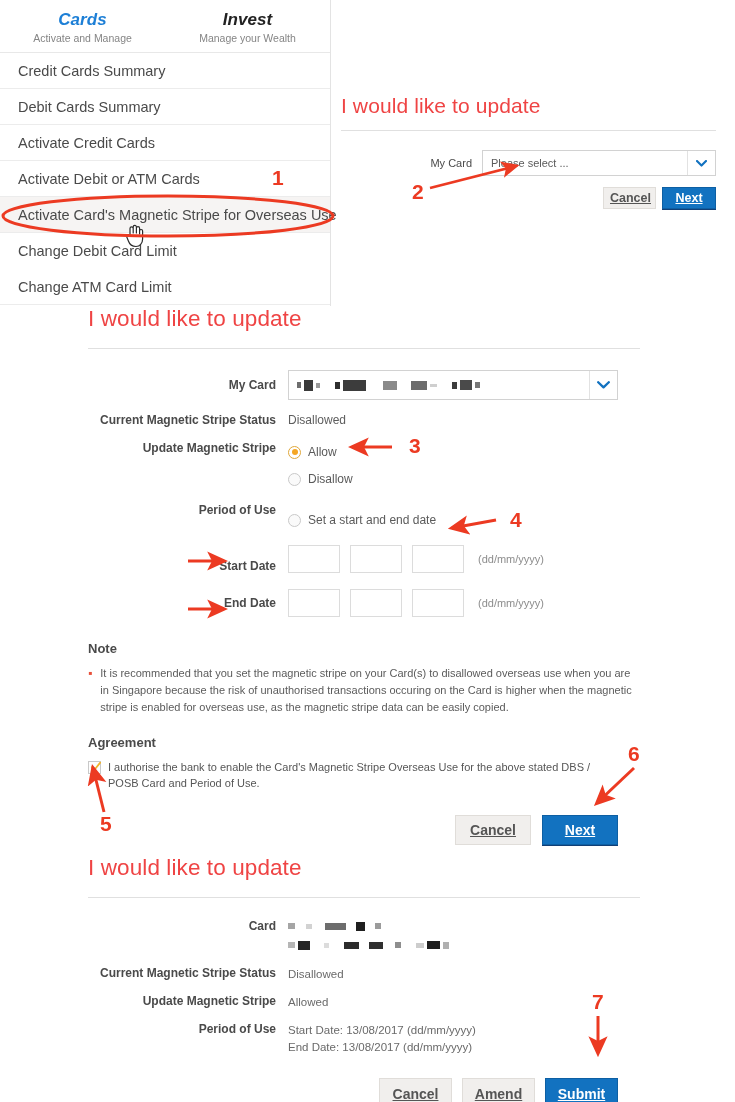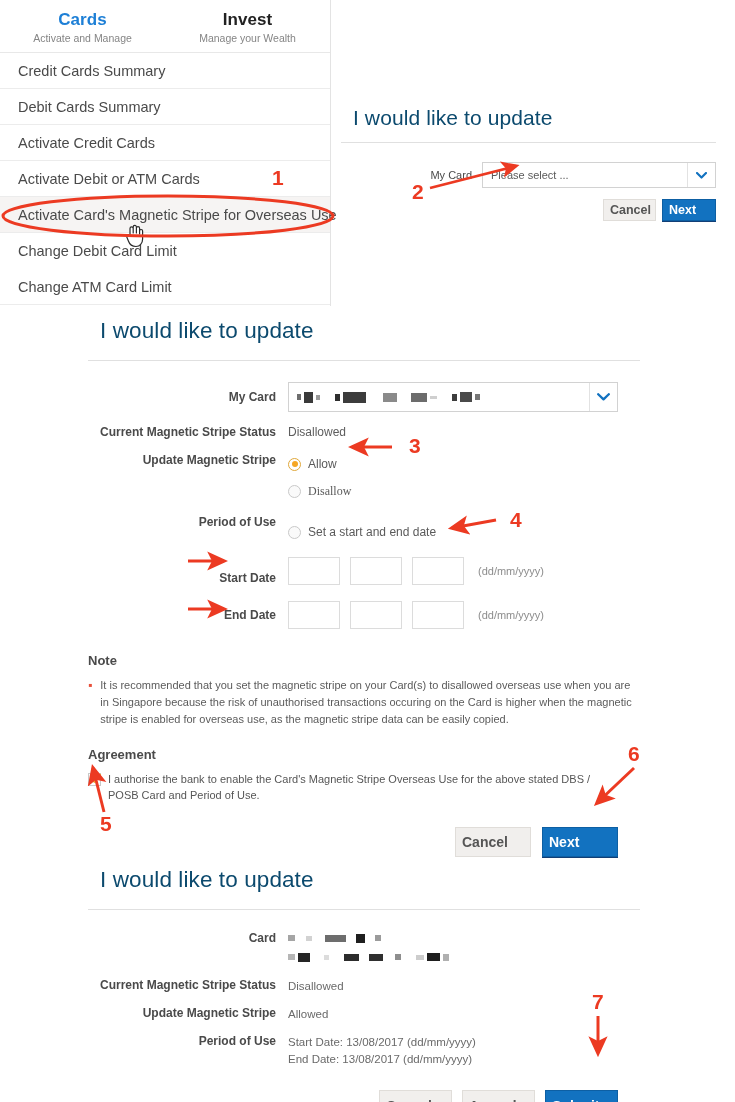--- a/index.html
+++ b/index.html
@@ -31,20 +31,21 @@
   .menu-tab {
     flex: 1;
     text-align: center;
     padding-top: 5px;
   }
   .menu-tab .tab-title {
     font-size: 17px;
     font-weight: bold;
     line-height: 21px;
     letter-spacing: .1px;
+    font-style: italic;
   }
   .menu-tab.active .tab-title { color: #1d7fd6; }
   .menu-tab.inactive .tab-title { color: #222; }
   .menu-tab .tab-sub {
     font-size: 10.5px;
     color: #858585;
     line-height: 14px;
     margin-top: 1px;
   }
 
@@ -70,24 +71,24 @@
   }
 
   
   #panel-top {
     position: absolute;
     left: 341px; top: 94px;
     width: 375px;
   }
   .section-title {
     font-size: 21px;
-    color: #0c4a6e;
+    color: #ef4444;
     font-weight: normal;
     letter-spacing: .1px;
-    margin: 12px;
+    margin: 0;
   }
   .title-rule {
     border-top: 1px solid #e0e0e0;
     margin-top: 13px;
   }
   #panel-top .title-rule { margin-top: 12px; }
 
   .form-row {
     display: flex;
     align-items: flex-start;
@@ -119,24 +120,25 @@
     border-left: 1px solid #e2e2e2;
     height: 100%;
   }
   .chev {
     width: 11px; height: 7px;
   }
 
   .btn {
     font-size: 12.5px;
     font-weight: bold;
-    text-align: left;
+    text-align: center;
     cursor: pointer;
     border: none;
     font-family: "Liberation Sans", sans-serif;
+    text-decoration: underline;
   }
   .btn-secondary {
     background: #f1efed;
     color: #555;
     border: 1px solid #e0ddd9;
   }
   .btn-primary {
     background: #1272c0;
     color: #fff;
     border: 1px solid #0d5fa3;
@@ -368,21 +370,21 @@
     <div class="mf-value">Disallowed</div>
   </div>
 
   <div class="form-row" style="margin-top:14px;">
     <div class="mf-label">Update Magnetic Stripe</div>
     <div>
       <div class="radio-line">
         <span class="radio checked"></span>
         <span class="radio-label">Allow</span>
       </div>
-      <div class="radio-line" style="margin-top:5px;font-family:Liberation Serif, serif;">
+      <div class="radio-line" style="margin-top:5px;">
         <span class="radio"></span>
         <span class="radio-label">Disallow</span>
       </div>
     </div>
   </div>
 
   <div class="form-row" style="margin-top:13px;">
     <div class="mf-label">Period of Use</div>
     <div>
       <div class="radio-line" style="margin-top:6px;">

